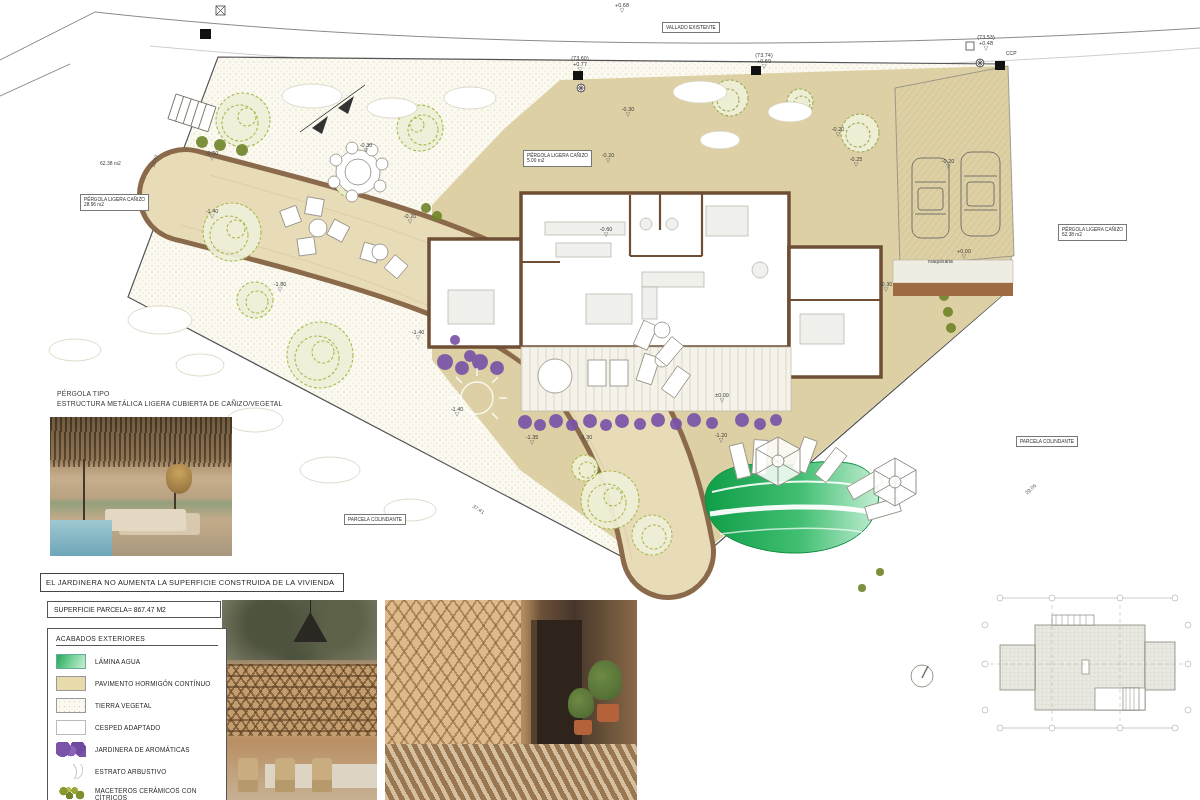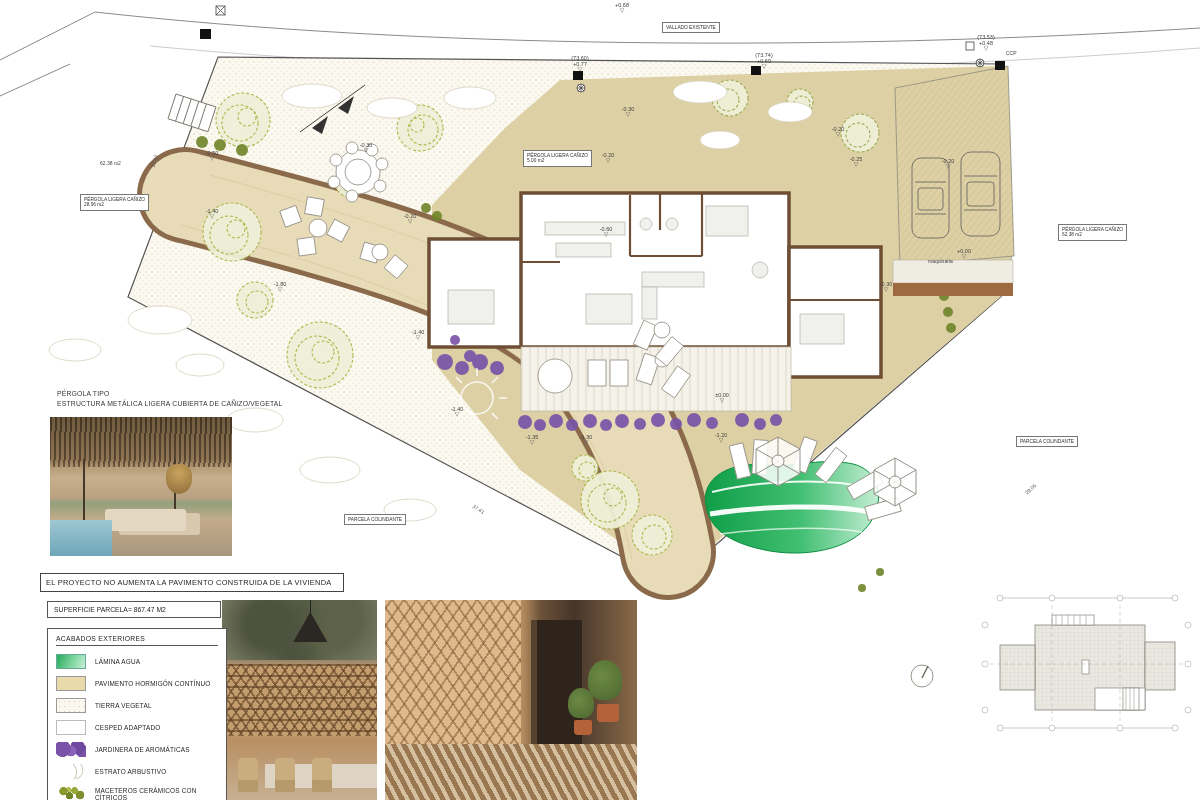--- a/index.html
+++ b/index.html
@@ -522,21 +522,21 @@
   <div class="photo" id="photo-corridor">
     <div class="wall"></div>
     <div class="door"></div>
     <div class="floor"></div>
     <div class="plant" style="right:6%;top:30%;width:34px;height:40px"></div>
     <div class="plant" style="right:17%;top:44%;width:26px;height:30px"></div>
     <div class="pot" style="right:7%;top:52%;width:22px;height:18px"></div>
     <div class="pot" style="right:18%;top:60%;width:18px;height:15px"></div>
   </div>
 
-  <div class="statement">EL PROYECTO NO AUMENTA LA PAVIMENTO CONSTRUIDA DE LA VIVIENDA</div>
+  <div class="statement">EL JARDINERA NO AUMENTA LA SUPERFICIE CONSTRUIDA DE LA VIVIENDA</div>
   <div class="superficie">SUPERFICIE PARCELA= 867.47 M2</div>
 
   <div class="legend">
     <div class="legend-title">ACABADOS  EXTERIORES</div>
     <div id="legend-items">
         <div class="lrow">
           <div class="sw agua"></div>
           <span>LÁMINA AGUA</span>
         </div>
         <div class="lrow">

